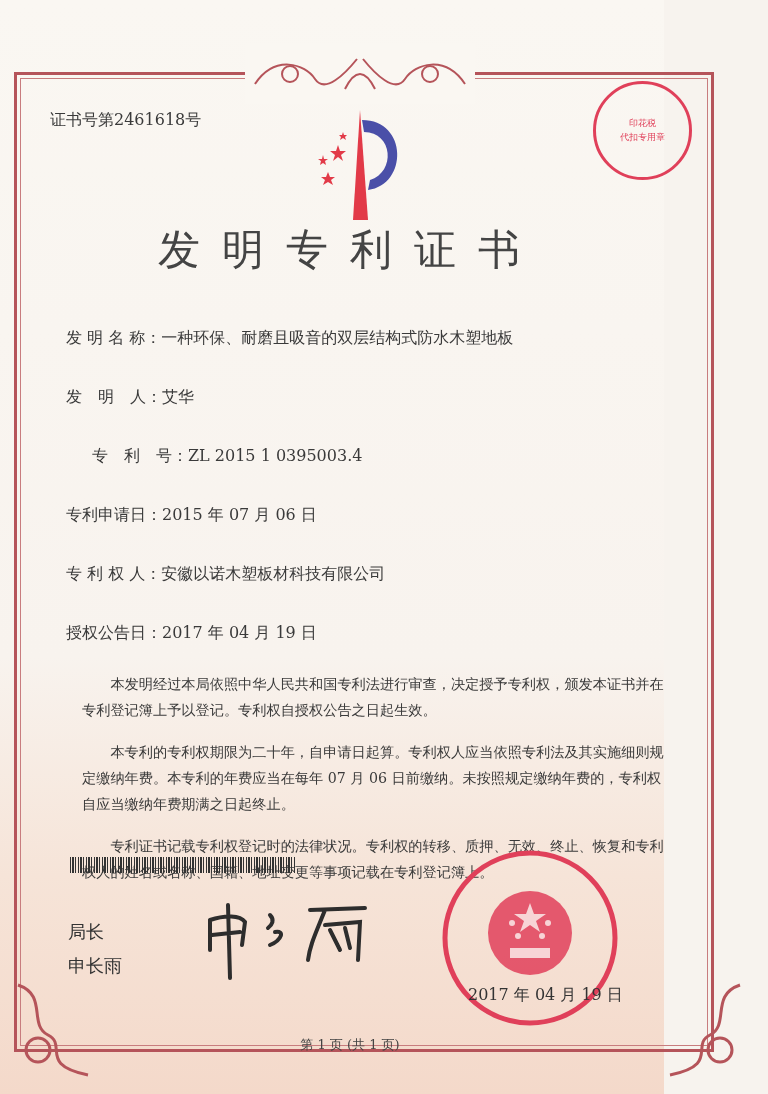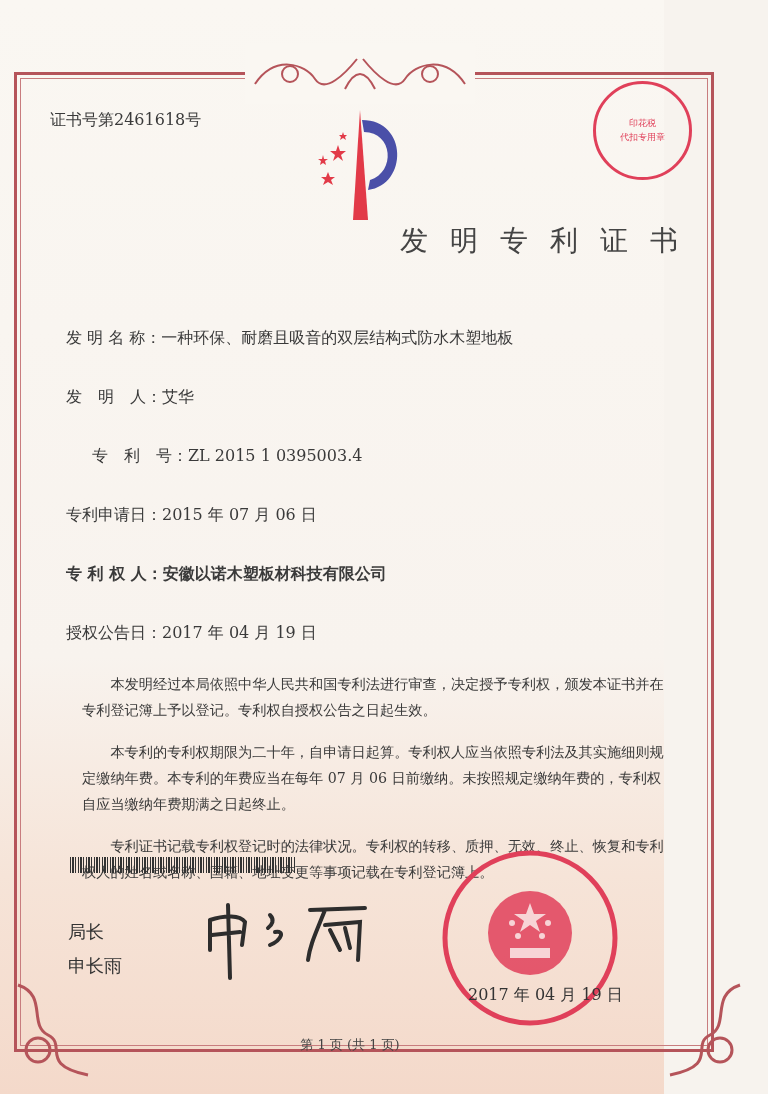--- a/index.html
+++ b/index.html
@@ -9,22 +9,22 @@
         background:linear-gradient(to bottom,#faf7f2 0%,#f8f3ee 60%,#f6e4d8 80%,#f4d9ca 100%);}
   .frame-outer{position:absolute;left:14px;top:72px;width:700px;height:980px;
         border:3px solid #b5545a;box-sizing:border-box;}
   .frame-inner{position:absolute;left:20px;top:78px;width:688px;height:968px;
         border:1px solid #c87c7e;box-sizing:border-box;}
   .ornament-top{position:absolute;left:245px;top:44px;width:230px;height:60px;background:#faf7f2;}
   .corner{position:absolute;width:90px;height:110px;}
   .cert-no{position:absolute;left:50px;top:110px;font-size:16px;}
   .logo{position:absolute;left:298px;top:110px;width:120px;height:110px;}
   .seal-small{position:absolute;left:590px;top:78px;width:105px;height:105px;}
-  .title{position:absolute;left:0;top:222px;width:700px;text-align:right;
-         font-size:28px;letter-spacing:22px;color:#444;font-family:Liberation Mono, monospace;}
+  .title{position:absolute;left:0;top:222px;width:700px;text-align:center;
+         font-size:42px;letter-spacing:22px;color:#444;font-family:Liberation Mono, monospace;}
   .field{position:absolute;left:66px;font-size:16px;white-space:nowrap;}
   .field .lbl{display:inline-block;}
   .body-text{position:absolute;left:66px;top:655px;width:620px;font-size:14.2px;line-height:26px;color:#3a3a3a;}
   .body-text p{margin:16px;text-indent:2em;}
   .barcode{position:absolute;left:70px;top:857px;width:225px;height:16px;
         background:repeating-linear-gradient(to right,#333 0 1px,transparent 1px 2px,#333 2px 4px,transparent 4px 5px,#333 5px 6px,transparent 6px 8px);}
   .director-title{position:absolute;left:68px;top:920px;font-size:18px;font-family:"DejaVu Sans",sans-serif;color:#333;}
   .director-name{position:absolute;left:68px;top:954px;font-size:18px;font-family:"DejaVu Sans",sans-serif;color:#333;}
   .signature{position:absolute;left:200px;top:890px;width:180px;height:90px;}
   .seal-big{position:absolute;left:440px;top:848px;width:180px;height:180px;}
@@ -88,21 +88,21 @@
   </div>
   <div class="field" style="top:387px;">
     <span class="lbl">发　明　人：</span><span>艾华</span>
   </div>
   <div class="field" style="top:446px;margin-left:26px;">
     <span class="lbl">专　利　号：</span><span>ZL 2015 1 0395003.4</span>
   </div>
   <div class="field" style="top:505px;">
     <span class="lbl">专利申请日：</span><span>2015 年 07 月 06 日</span>
   </div>
-  <div class="field" style="top:564px;font-weight:bold;">
+  <div class="field" style="top:564px;">
     <span class="lbl">专 利 权 人：</span><span>安徽以诺木塑板材科技有限公司</span>
   </div>
   <div class="field" style="top:623px;">
     <span class="lbl">授权公告日：</span><span>2017 年 04 月 19 日</span>
   </div>
 
   <div class="body-text">
     <p>本发明经过本局依照中华人民共和国专利法进行审查，决定授予专利权，颁发本证书并在专利登记簿上予以登记。专利权自授权公告之日起生效。</p>
     <p>本专利的专利权期限为二十年，自申请日起算。专利权人应当依照专利法及其实施细则规定缴纳年费。本专利的年费应当在每年 07 月 06 日前缴纳。未按照规定缴纳年费的，专利权自应当缴纳年费期满之日起终止。</p>
     <p>专利证书记载专利权登记时的法律状况。专利权的转移、质押、无效、终止、恢复和专利权人的姓名或名称、国籍、地址变更等事项记载在专利登记簿上。</p>

